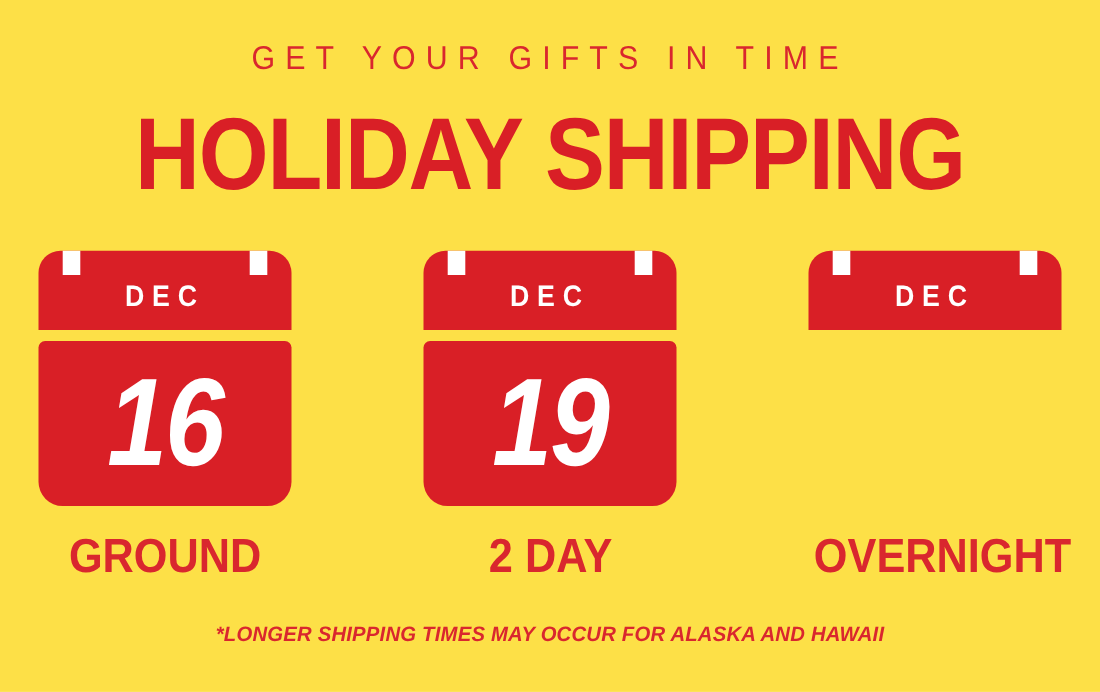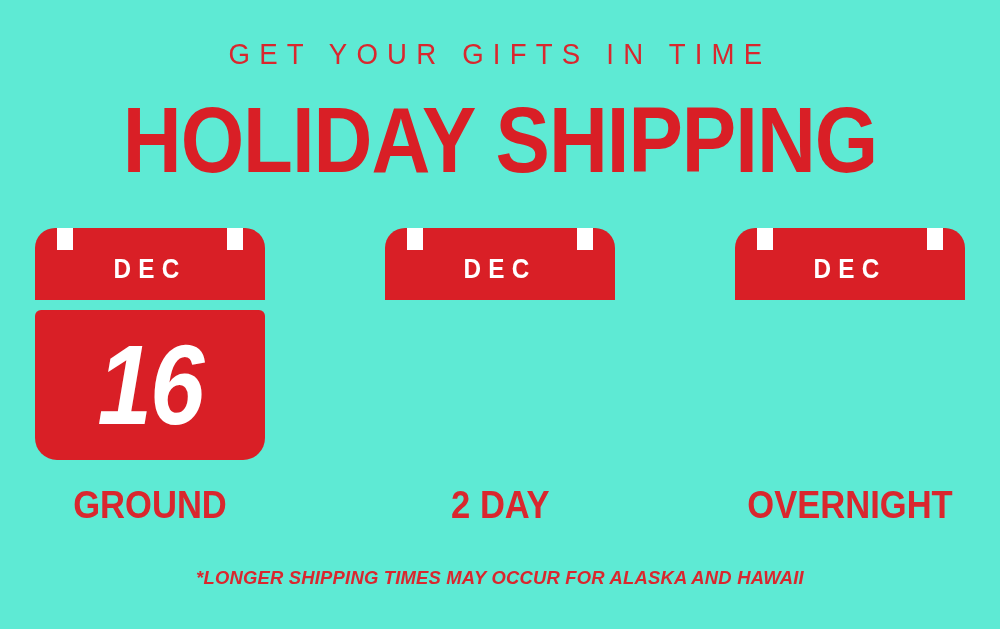--- a/index.html
+++ b/index.html
@@ -13,21 +13,21 @@
     background: #ffffff;
     font-family: "Liberation Sans", sans-serif;
     overflow: hidden;
     position: relative;
   }
 
   #poster {
     position: relative;
     width: 1000px;
     height: 629px;
-    background: #5eead4;
+    background: #fde047;
   }
 
   
   .tagline {
     position: absolute;
     top: 36px;
     left: 0;
     width: 1000px;
     text-align: center;
     color: #d9272e;
@@ -160,21 +160,21 @@
     height: 40px;
     display: flex;
     justify-content: space-between;
   }
 
   .label-cell {
     width: 230px;
     text-align: center;
     color: #d9272e;
     font-family: "Liberation Sans", sans-serif;
-    font-size: 36px;
+    font-size: 41px;
     font-weight: 700;
     line-height: 36px;
     letter-spacing: 0px;
     white-space: nowrap;
   }
   .label-cell > span {
     display: inline-block;
     transform: scaleX(0.96) scaleY(1.06);
     transform-origin: center center;
   }
@@ -222,20 +222,23 @@
       </div>
     </div>
 
     <div class="cal-col">
       <div class="calendar">
         <div class="cal-header">
           <div class="notch left"></div>
           <div class="notch right"></div>
           <div class="cal-month">DEC</div>
         </div>
+        <div class="cal-body">
+          <div class="cal-day">19</div>
+        </div>
       </div>
     </div>
 
     <div class="cal-col">
       <div class="calendar">
         <div class="cal-header">
           <div class="notch left"></div>
           <div class="notch right"></div>
           <div class="cal-month">DEC</div>
         </div>

